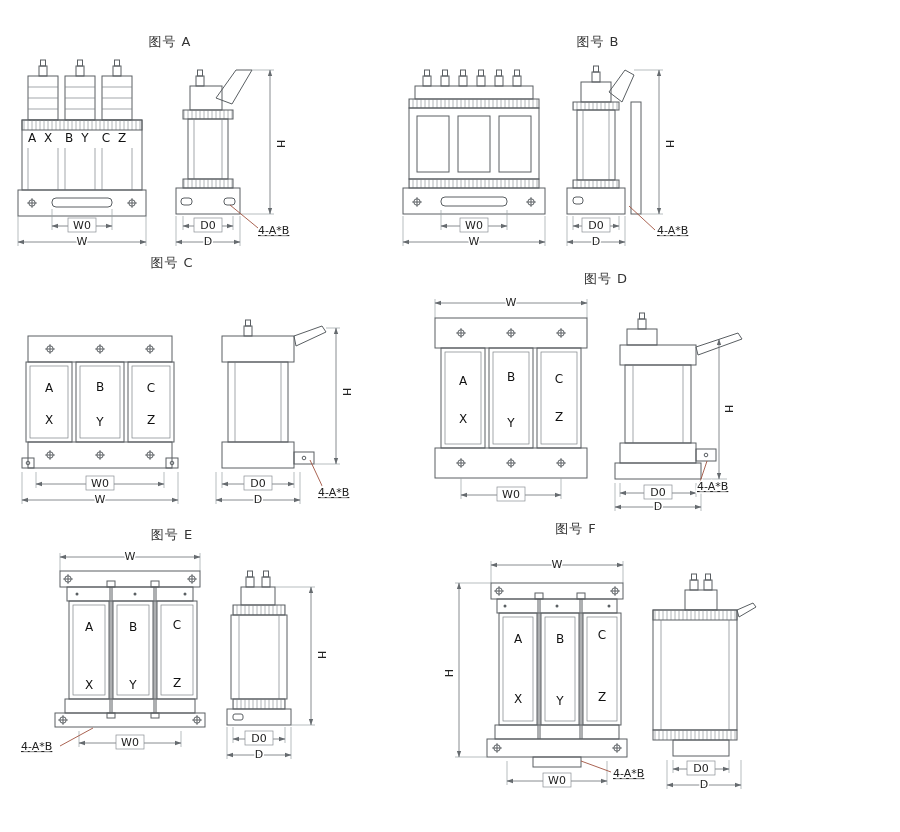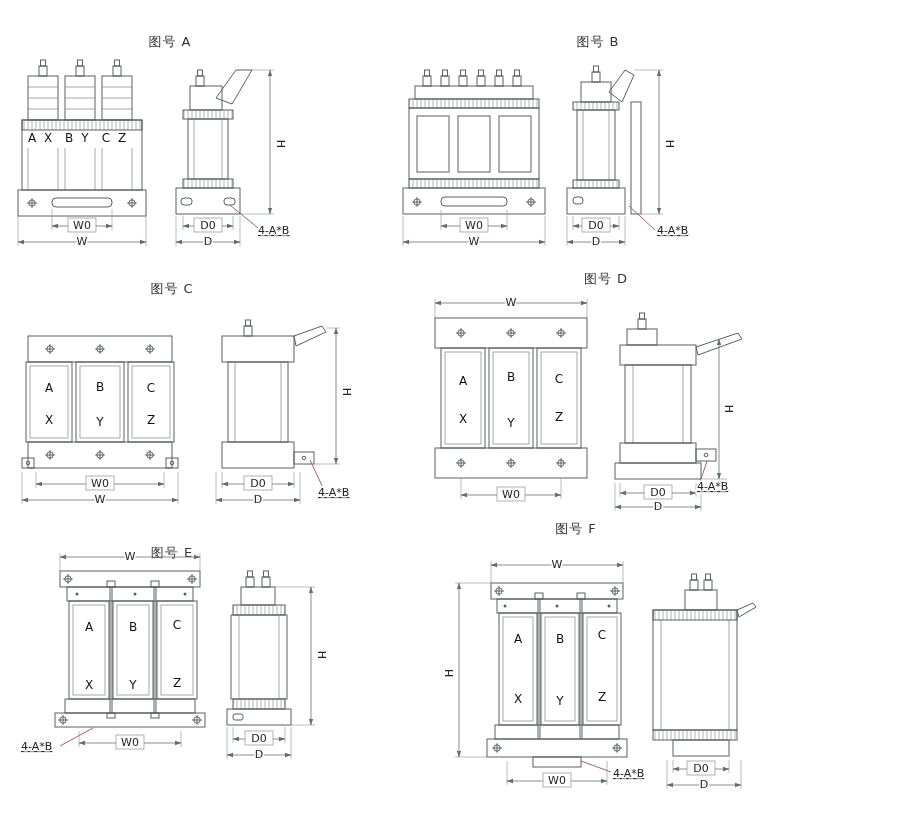--- a/index.html
+++ b/index.html
@@ -43,23 +43,23 @@
       </g>
       <g id="stud">
         <rect class="s" x="-4" y="-10" width="8" height="10"></rect>
         <rect class="s" x="-2.5" y="-16" width="5" height="6"></rect>
       </g>
     </defs>
   </svg>
 
   <div class="fig-title" style="left:100px;top:33px">图号 A</div>
   <div class="fig-title" style="left:528px;top:33px">图号 B</div>
-  <div class="fig-title" style="left:102px;top:280px">图号 C</div>
+  <div class="fig-title" style="left:102px;top:254px">图号 C</div>
   <div class="fig-title" style="left:536px;top:270px">图号 D</div>
-  <div class="fig-title" style="left:102px;top:544px">图号 E</div>
+  <div class="fig-title" style="left:102px;top:526px">图号 E</div>
   <div class="fig-title" style="left:506px;top:520px">图号 F</div>
 
   <svg class="fig" style="left:18px;top:58px" width="290" height="195" viewBox="0 0 290 195">
     <g>
       <use href="#stud" x="25" y="18"></use>
         <use href="#stud" x="62" y="18"></use>
         <use href="#stud" x="99" y="18"></use>
       <rect class="s" x="10" y="18" width="30" height="44"></rect>
       <line class="thin" x1="10" y1="29" x2="40" y2="29"></line>
         <line class="thin" x1="10" y1="40" x2="40" y2="40"></line>

